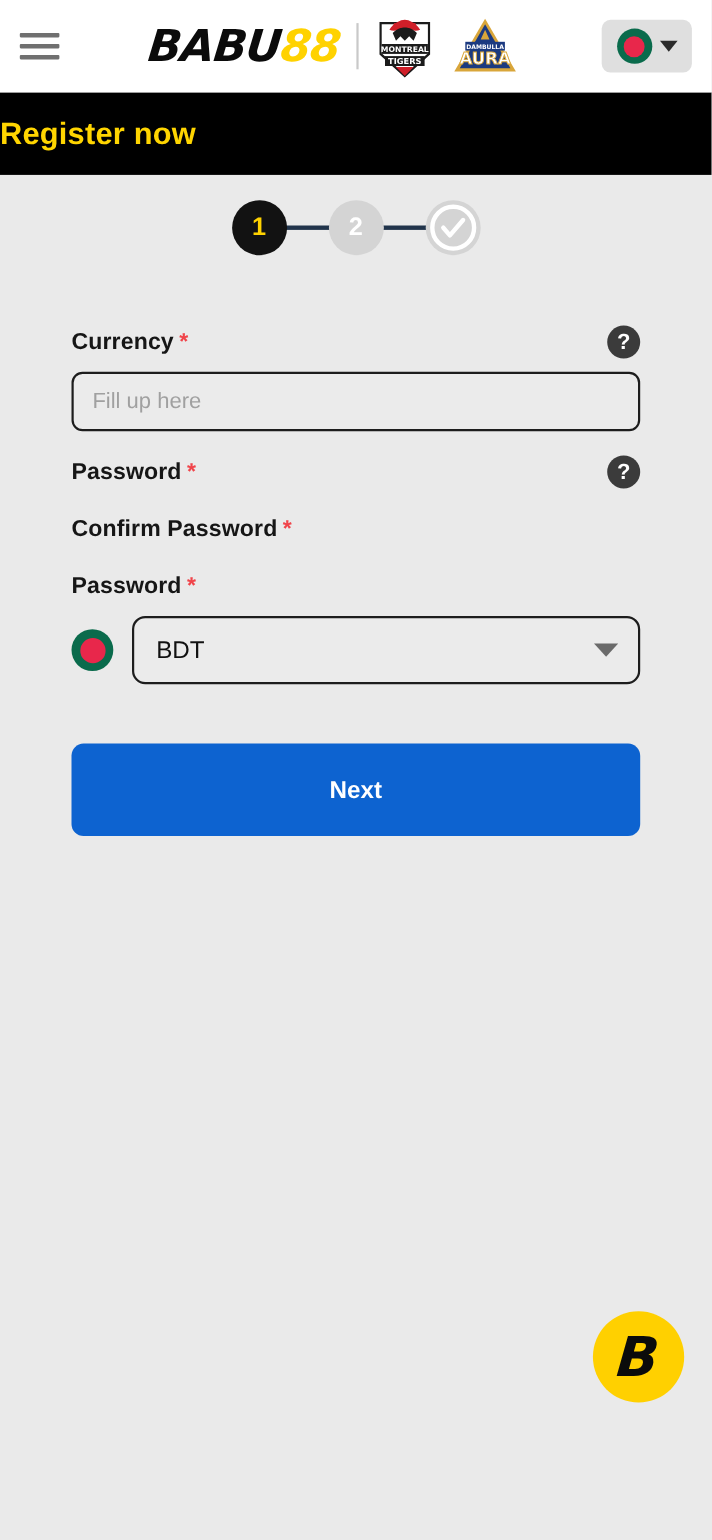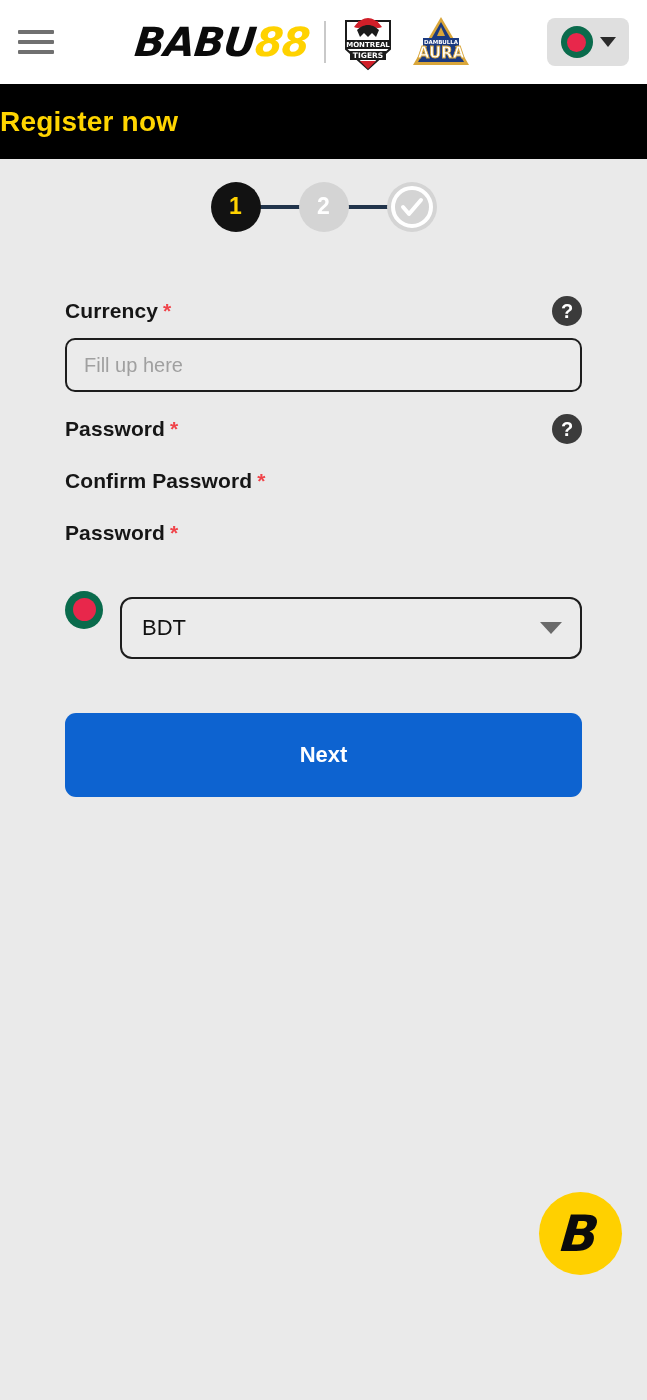--- a/index.html
+++ b/index.html
@@ -208,21 +208,20 @@
     flex: 0 0 auto;
   }
   .currency-flag .dot {
     width: 23px; height: 23px;
     border-radius: 50%;
     background: #e8274b;
   }
   .select-wrap {
     position: relative;
     flex: 1 1 auto;
-    margin-top: 37px;
   }
   .select-box {
     width: 100%;
     height: 62px;
     border: 2px solid #1d1d1d;
     border-radius: 12px;
     background: #ebebeb;
     padding: 0 20px;
     display: flex;
     align-items: center;

